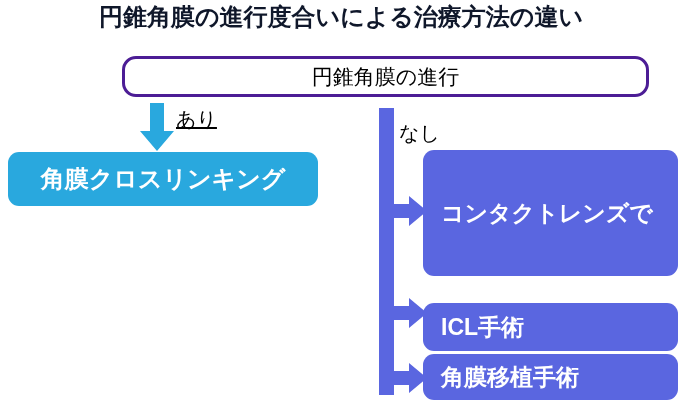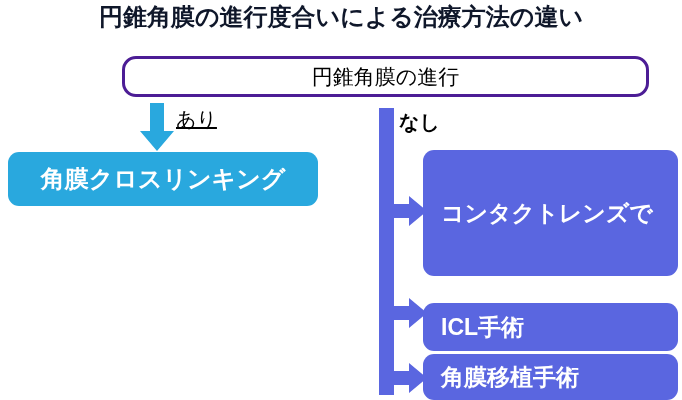--- a/index.html
+++ b/index.html
@@ -105,22 +105,21 @@
   #trunk {
     position: absolute;
     left: 379px;
     top: 108px;
     width: 15px;
     height: 287px;
     background: #5a66e0;
   }
   #label-nashi {
     left: 399px;
-    top: 111px;
-    font-weight: bold;
+    top: 122px;
   }
   .right-arrow {
     position: absolute;
     left: 379px;
     width: 48px;
     height: 30px;
   }
   #arrow-1 { top: 196px; }
   #arrow-2 { top: 298px; }
   #arrow-3 { top: 363px; }

